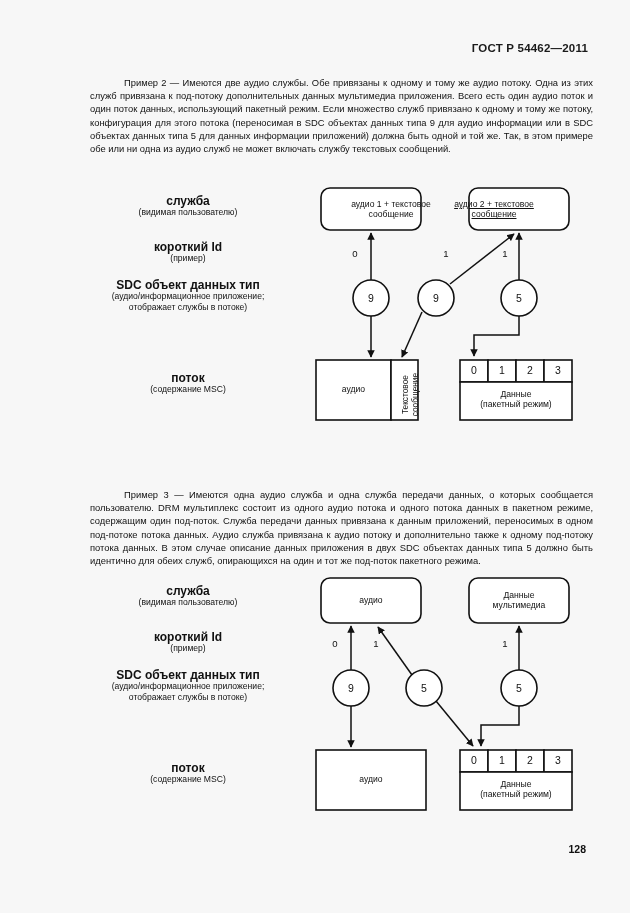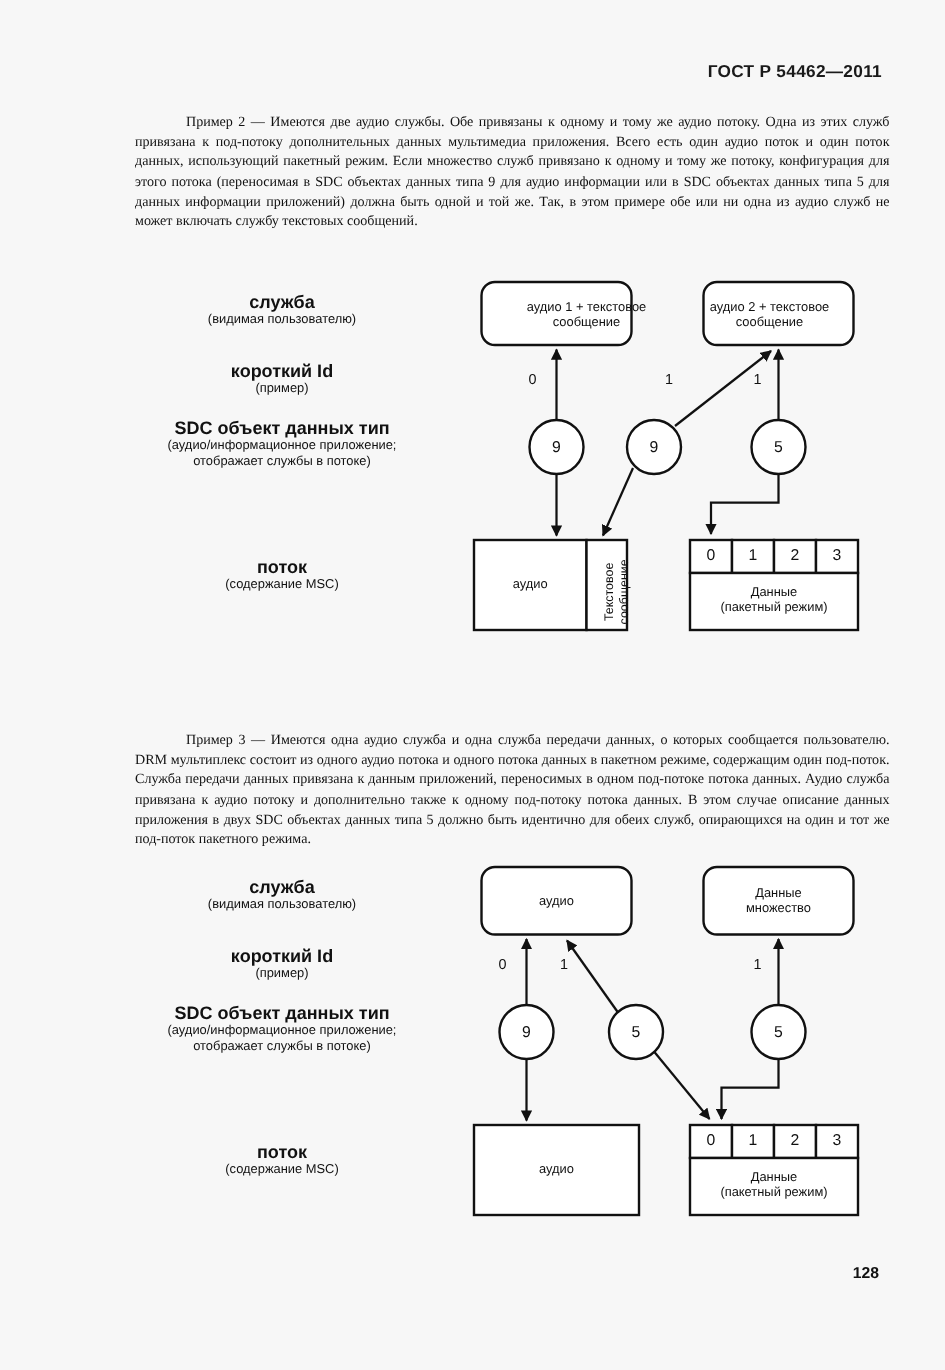--- a/index.html
+++ b/index.html
@@ -22,21 +22,20 @@
     font-size:11.5px;font-weight:bold;letter-spacing:.2px;
     white-space:nowrap;
   }
   
   .para{
     position:absolute;left:64px;width:503px;
     font-size:9.4px;line-height:13.2px;
     text-align:justify;
     text-indent:34px;
     color:#111;
-    font-family:Liberation Serif, serif;
   }
   #para2{top:76px;}
   #para3{top:488px;}
 
   
   .diagram{position:absolute;left:0;width:630px;}
   #diagram1{top:175px;height:265px;}
   #diagram2{top:565px;height:265px;}
 
   .row-label{
@@ -153,21 +152,21 @@
         <line x1="493" y1="105" x2="493" y2="58" marker-end="url(#ah1)"></line>
 
         <path d="M 493 141 L 493 160 L 448 160 L 448 181" marker-end="url(#ah1)"></path>
       </g>
     </svg>
 
     <div class="boxtext" style="left:295px;top:24px;width:100px;padding-left:20px;">
       <span>аудио 1 + текстовое</span><br>
       <span>сообщение</span>
     </div>
-    <div class="boxtext" style="left:443px;top:24px;width:88px;">
+    <div class="boxtext" style="left:424px;top:24px;width:88px;text-decoration:underline;">
       <span>аудио 2 + текстовое</span><br>
       <span>сообщение</span>
     </div>
 
     <div class="edgelabel" style="left:320px;top:73px;width:18px;">0</div>
     <div class="edgelabel" style="left:411px;top:73px;width:18px;">1</div>
     <div class="edgelabel" style="left:470px;top:73px;width:18px;">1</div>
 
     <div class="numtext" style="left:331px;top:117px;width:28px;">9</div>
     <div class="numtext" style="left:396px;top:117px;width:28px;">9</div>
@@ -247,21 +246,21 @@
 
         <path d="M 493 141 L 493 160 L 455 160 L 455 181" marker-end="url(#ah2)"></path>
       </g>
     </svg>
 
     <div class="boxtext" style="left:295px;top:30px;width:100px;">
       <span>аудио</span>
     </div>
     <div class="boxtext" style="left:443px;top:25px;width:100px;">
       <span>Данные</span><br>
-      <span>множество</span>
+      <span>мультимедиа</span>
     </div>
 
     <div class="edgelabel" style="left:300px;top:73px;width:18px;">0</div>
     <div class="edgelabel" style="left:341px;top:73px;width:18px;">1</div>
     <div class="edgelabel" style="left:470px;top:73px;width:18px;">1</div>
 
     <div class="numtext" style="left:311px;top:117px;width:28px;">9</div>
     <div class="numtext" style="left:384px;top:117px;width:28px;">5</div>
     <div class="numtext" style="left:479px;top:117px;width:28px;">5</div>
 

